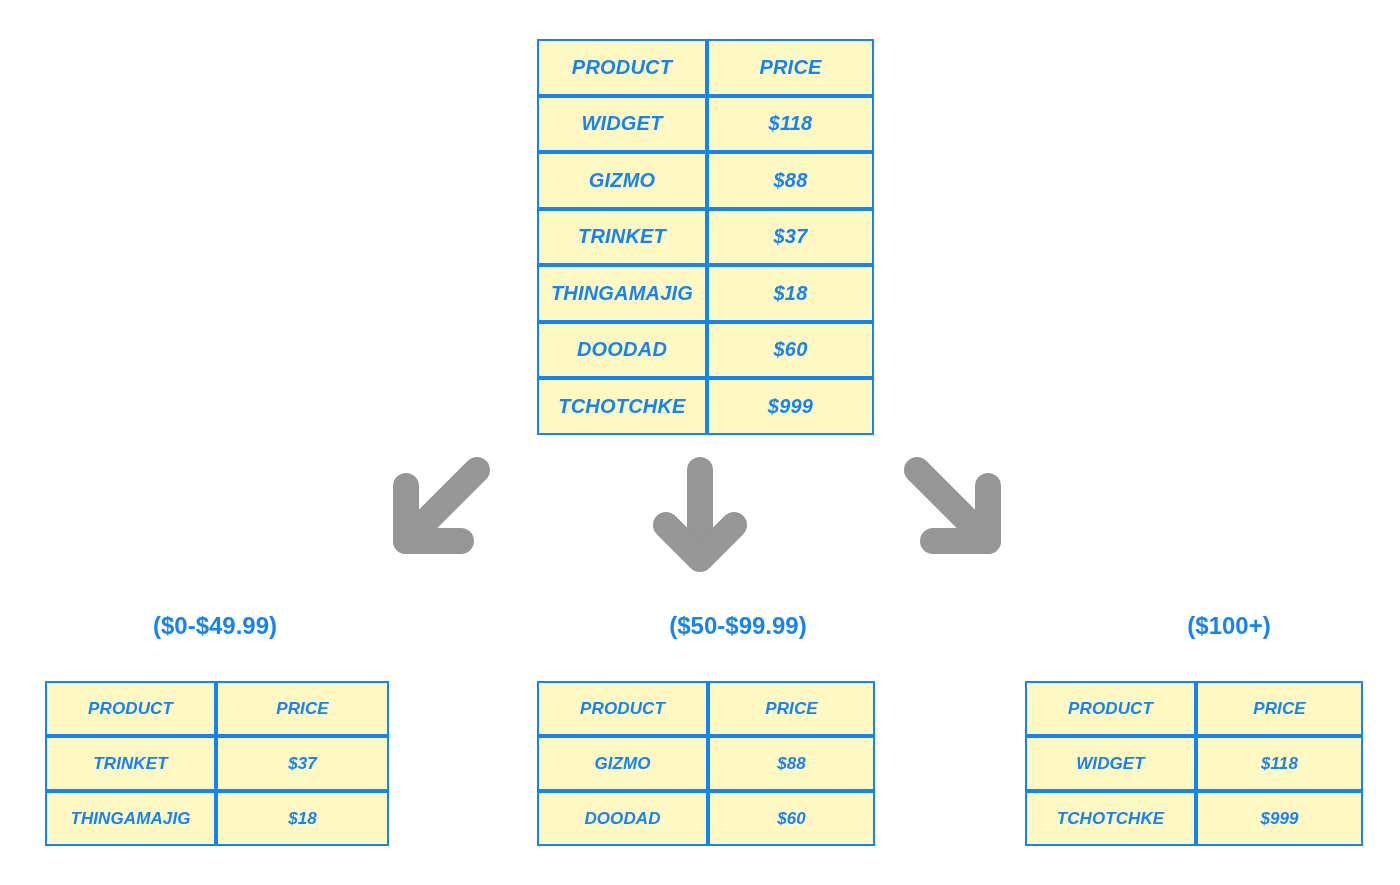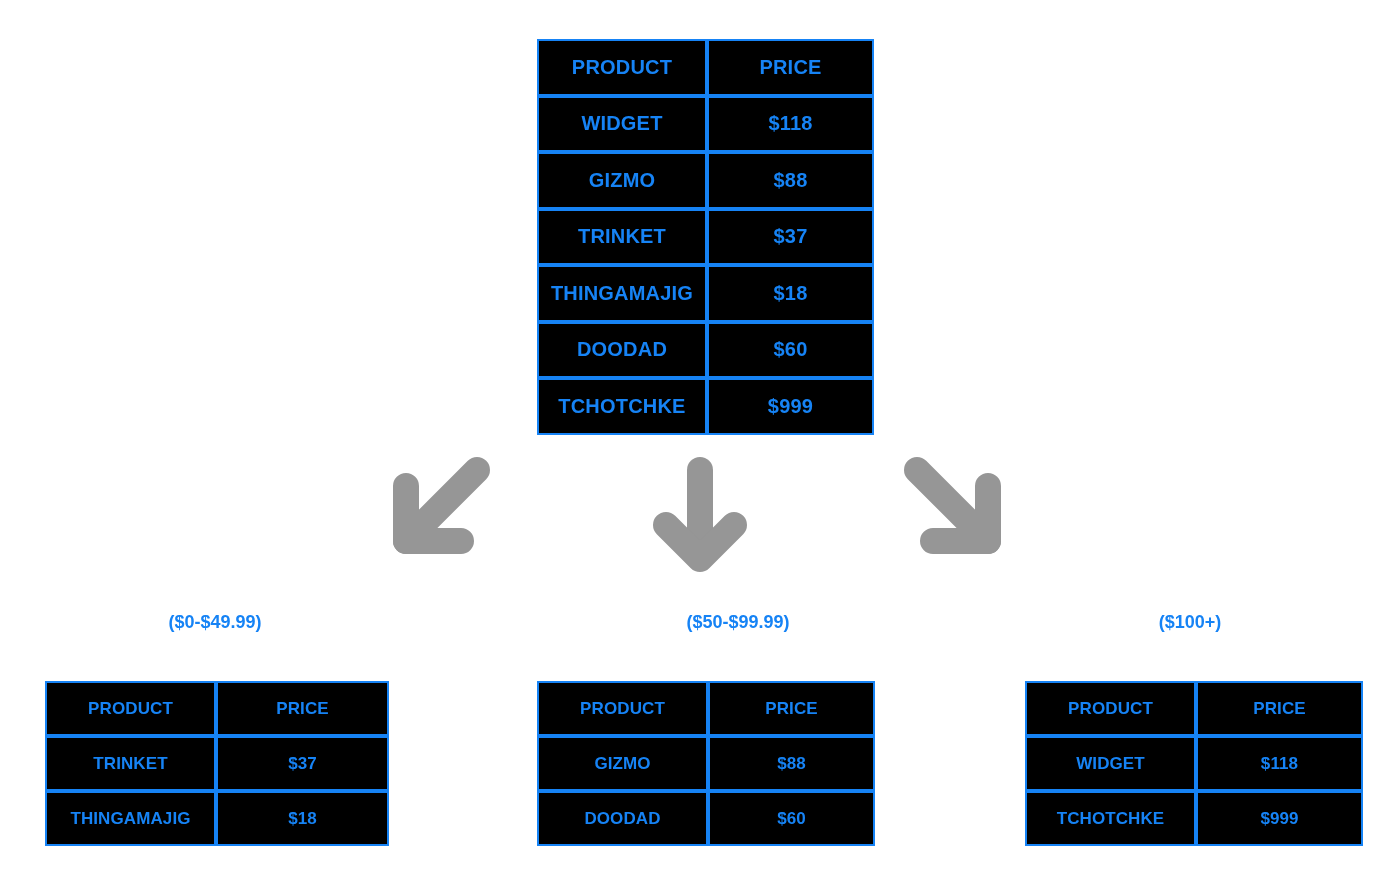--- a/index.html
+++ b/index.html
@@ -14,22 +14,23 @@
     overflow: hidden;
     font-family: "Liberation Sans", sans-serif;
     -webkit-font-smoothing: antialiased;
   }
 
   
   .tbl {
     position: absolute;
     border-collapse: separate;
     border-spacing: 0;
-    background: #000000;
+    background: #fef9c3;
     table-layout: fixed;
+    font-style: italic;
   }
   .tbl td {
     border: 2px solid #1683f5;
     text-align: center;
     vertical-align: middle;
     color: #1683f5;
     font-weight: bold;
     white-space: nowrap;
     padding: 0;
   }
@@ -62,28 +63,28 @@
   #bucket-table-low .col-price   { width: 169px; }
   #bucket-table-mid  { left: 537px;  top: 681px; width: 329px; }
   #bucket-table-high { left: 1025px; top: 681px; width: 330px; }
 
   
   .bucket-caption {
     position: absolute;
     top: 612px;
     color: #1683f5;
     font-weight: bold;
-    font-size: 18px;
+    font-size: 24px;
     text-align: center;
     white-space: nowrap;
     transform: translateX(-50%);
   }
   #caption-low  { left: 215px; }
   #caption-mid  { left: 706px; margin-left: 32px; }
-  #caption-high { left: 1190px; }
+  #caption-high { left: 1229px; }
 
   
   .arrow {
     position: absolute;
   }
   #arrow-left  { left: 384px; top: 457px; }
   #arrow-down  { left: 652px; top: 457px; }
   #arrow-right { left: 904px; top: 457px; }
 </style>
 </head>

